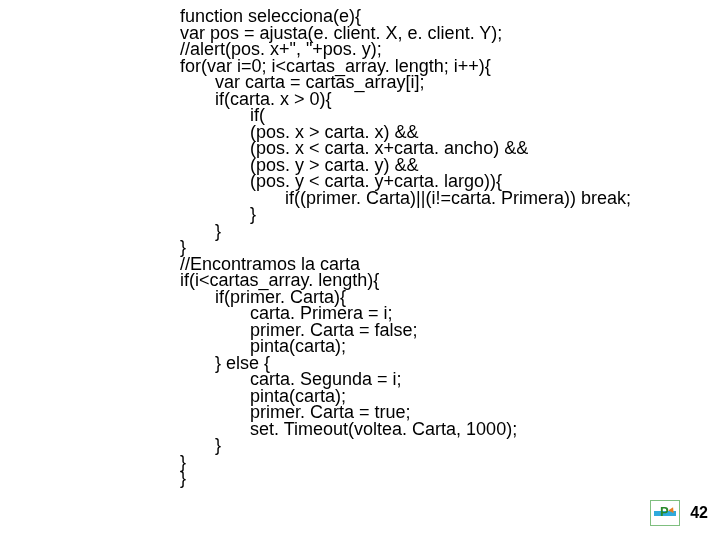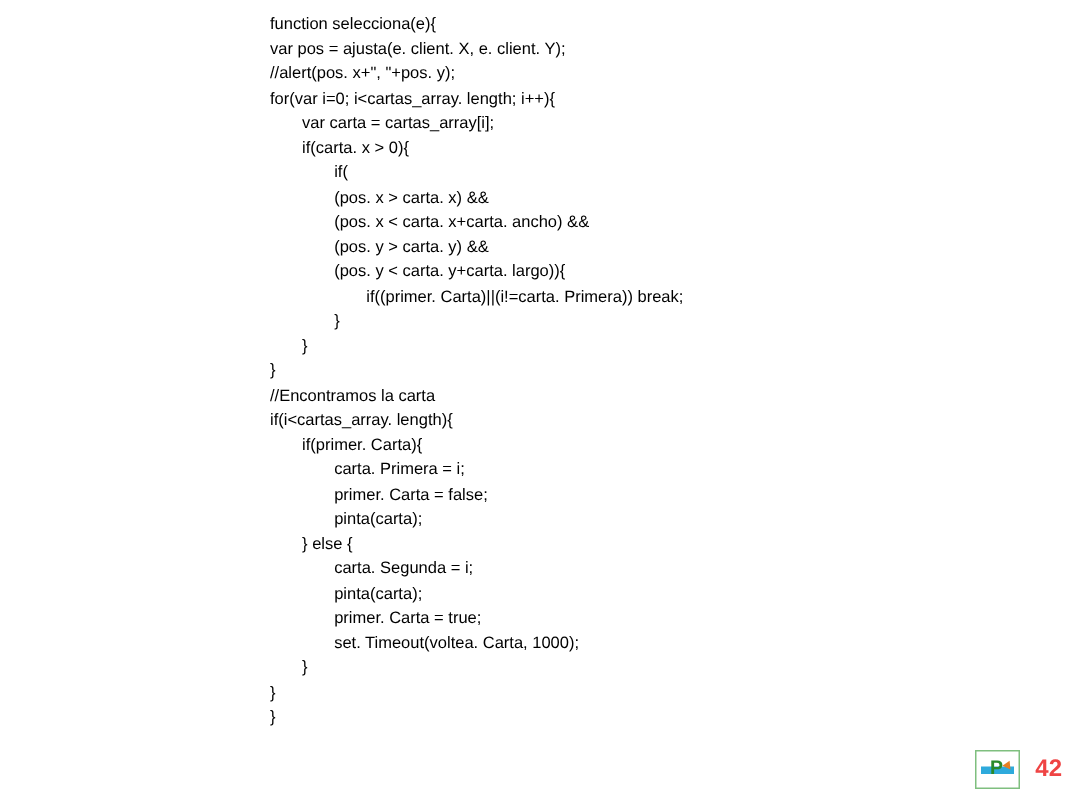--- a/index.html
+++ b/index.html
@@ -9,33 +9,33 @@
     height: 540px;
     background: #ffffff;
     font-family: Arial, Helvetica, sans-serif;
     position: relative;
     overflow: hidden;
   }
   .code-block {
     position: absolute;
     left: 180px;
     top: 8px;
-    font-size: 11px;
+    font-size: 18px;
     line-height: 16.5px;
     color: #000;
     white-space: pre;
     font-family: Arial, Helvetica, sans-serif;
   }
   .page-number {
     position: absolute;
     right: 12px;
     bottom: 18px;
     font-size: 16px;
     font-weight: bold;
-    color: #ef4444;
+    color: #000000;
   }
   .logo {
     position: absolute;
     right: 40px;
     bottom: 14px;
     width: 30px;
     height: 26px;
   }
   .logo-outer {
     width: 30px;

